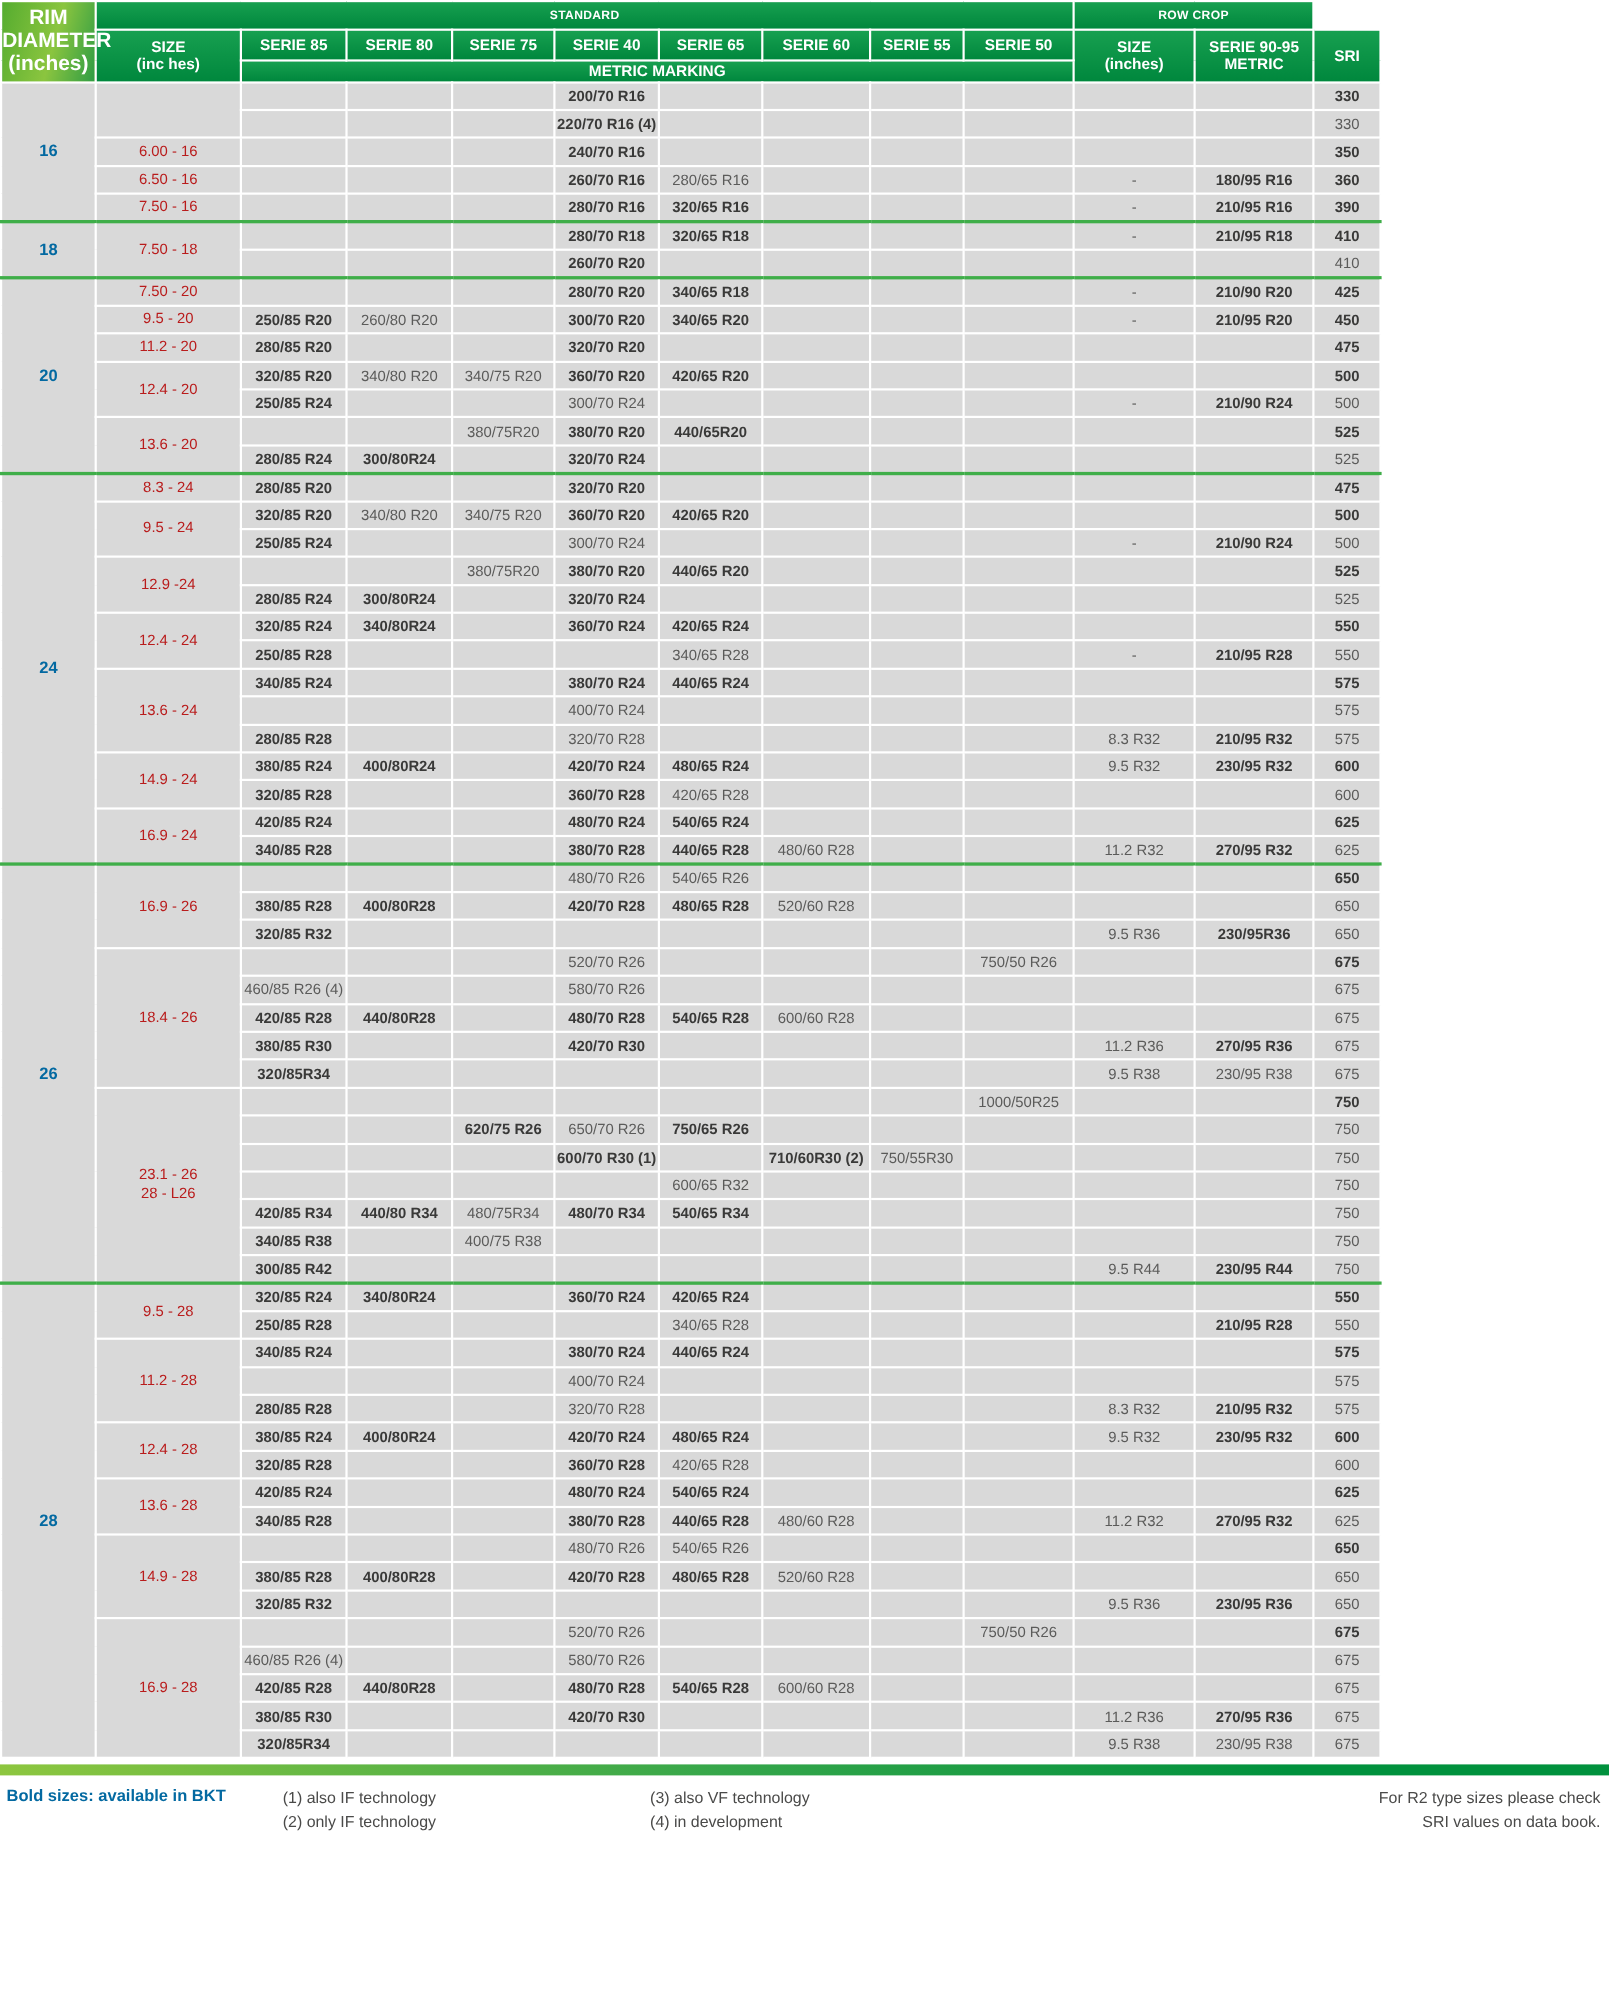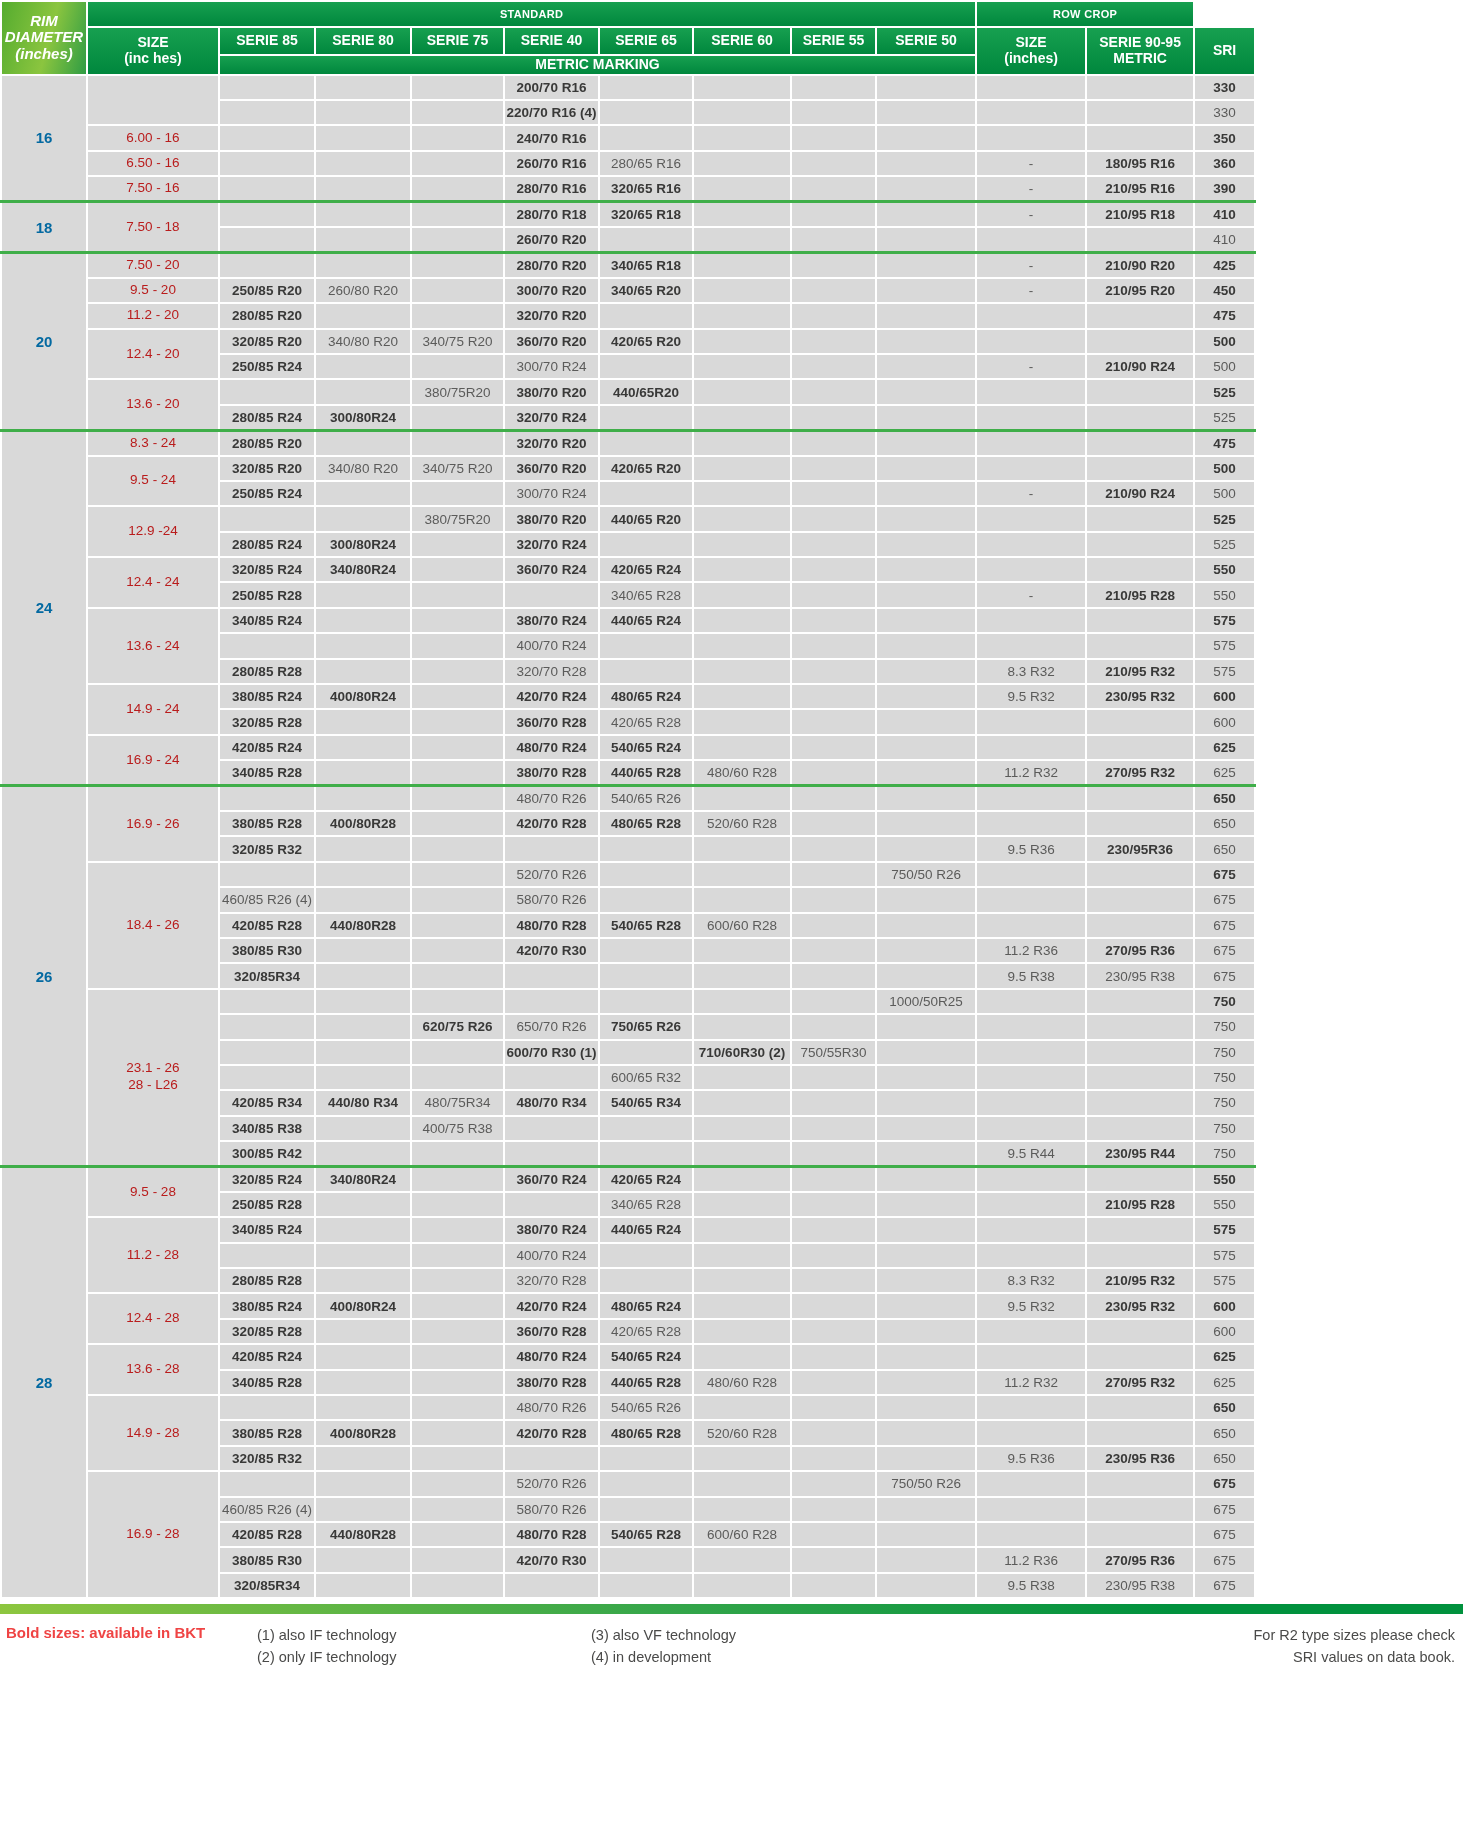--- a/index.html
+++ b/index.html
@@ -10,22 +10,21 @@
 
   
   thead th{
     background:linear-gradient(#17a050,#00873d);
     color:#fff;font-weight:bold;border:2px solid #fff;
     font-size:14px;line-height:1.12;text-align:center;vertical-align:middle;
     white-space:pre-line;padding:1px 0;
   }
   th.rim-head{
     background:linear-gradient(105deg,#55ac2f 0%,#8bc53f 55%,#2f9c44 100%);
-    font-size:15px;
-    font-style:italic;
+    font-size:19px;
   }
   th.banner{font-size:11px;letter-spacing:.3px;}
   th.corner{background:#fff;border:none;}
   tr.h1 th{height:26px;}
   tr.h2 th{height:28px;}
   tr.h3 th{height:15px;}
 
   
   tbody td{
     background:#d9d9d9;border:2px solid #fff;height:25.4px;
@@ -37,21 +36,21 @@
   tbody td.size{font-size:13.5px;color:#b91c1c;white-space:pre-line;line-height:1.25;}
   tbody td.sri{font-size:13.5px;}
   tr.gsep>td{border-top:3px solid #3fae49;}
 
   
   .green-bar{
     width:1463px;height:10px;margin-top:5px;
     background:linear-gradient(to right,#8dc63f,#35a64a 45%,#00913d 80%,#00913d);
   }
   .footer{position:relative;height:62px;margin-top:7px;font-size:14.5px;color:#4a4a49;}
-  .footer .fb{position:absolute;left:6px;top:3px;font-weight:bold;color:#ef4444;font-size:15px;}
+  .footer .fb{position:absolute;left:6px;top:3px;font-weight:bold;color:#0369a1;font-size:15px;}
   .footer .fc1{position:absolute;left:257px;top:3px;line-height:22px;}
   .footer .fc2{position:absolute;left:591px;top:3px;line-height:22px;}
   .footer .fr{position:absolute;right:8px;top:3px;text-align:right;line-height:22px;}
 </style>
 </head>
 <body>
 
 <table>
   <colgroup>
     <col style="width:86px">

